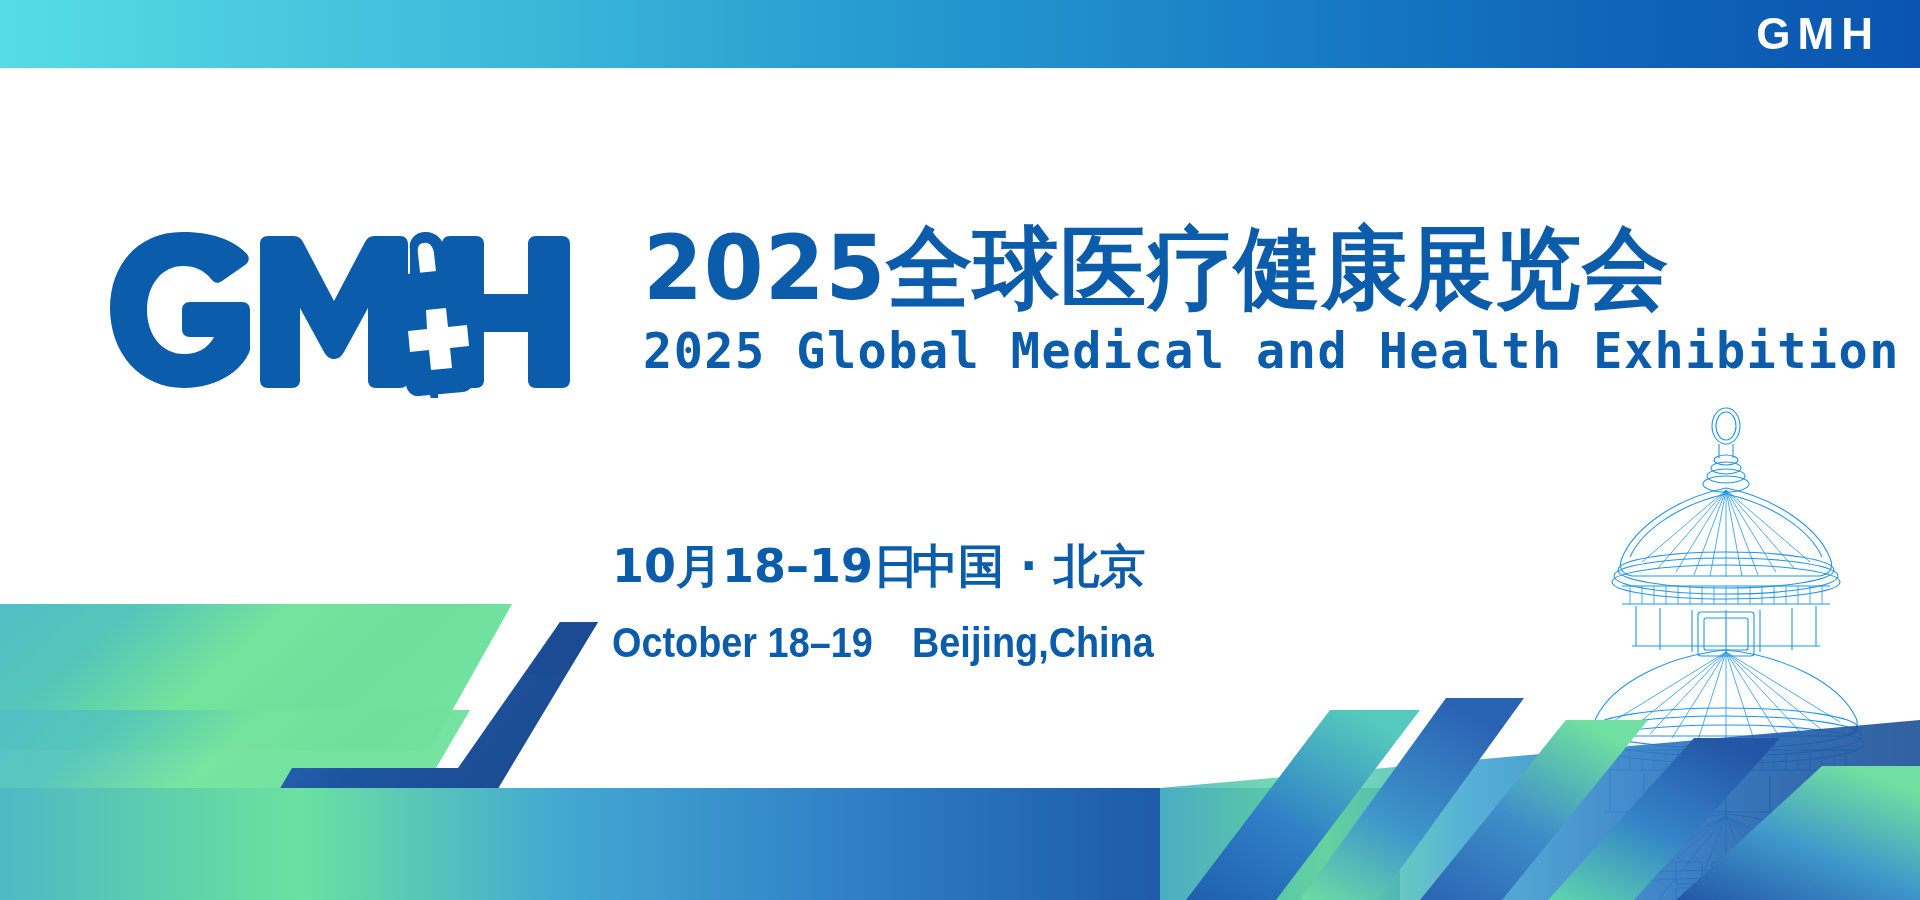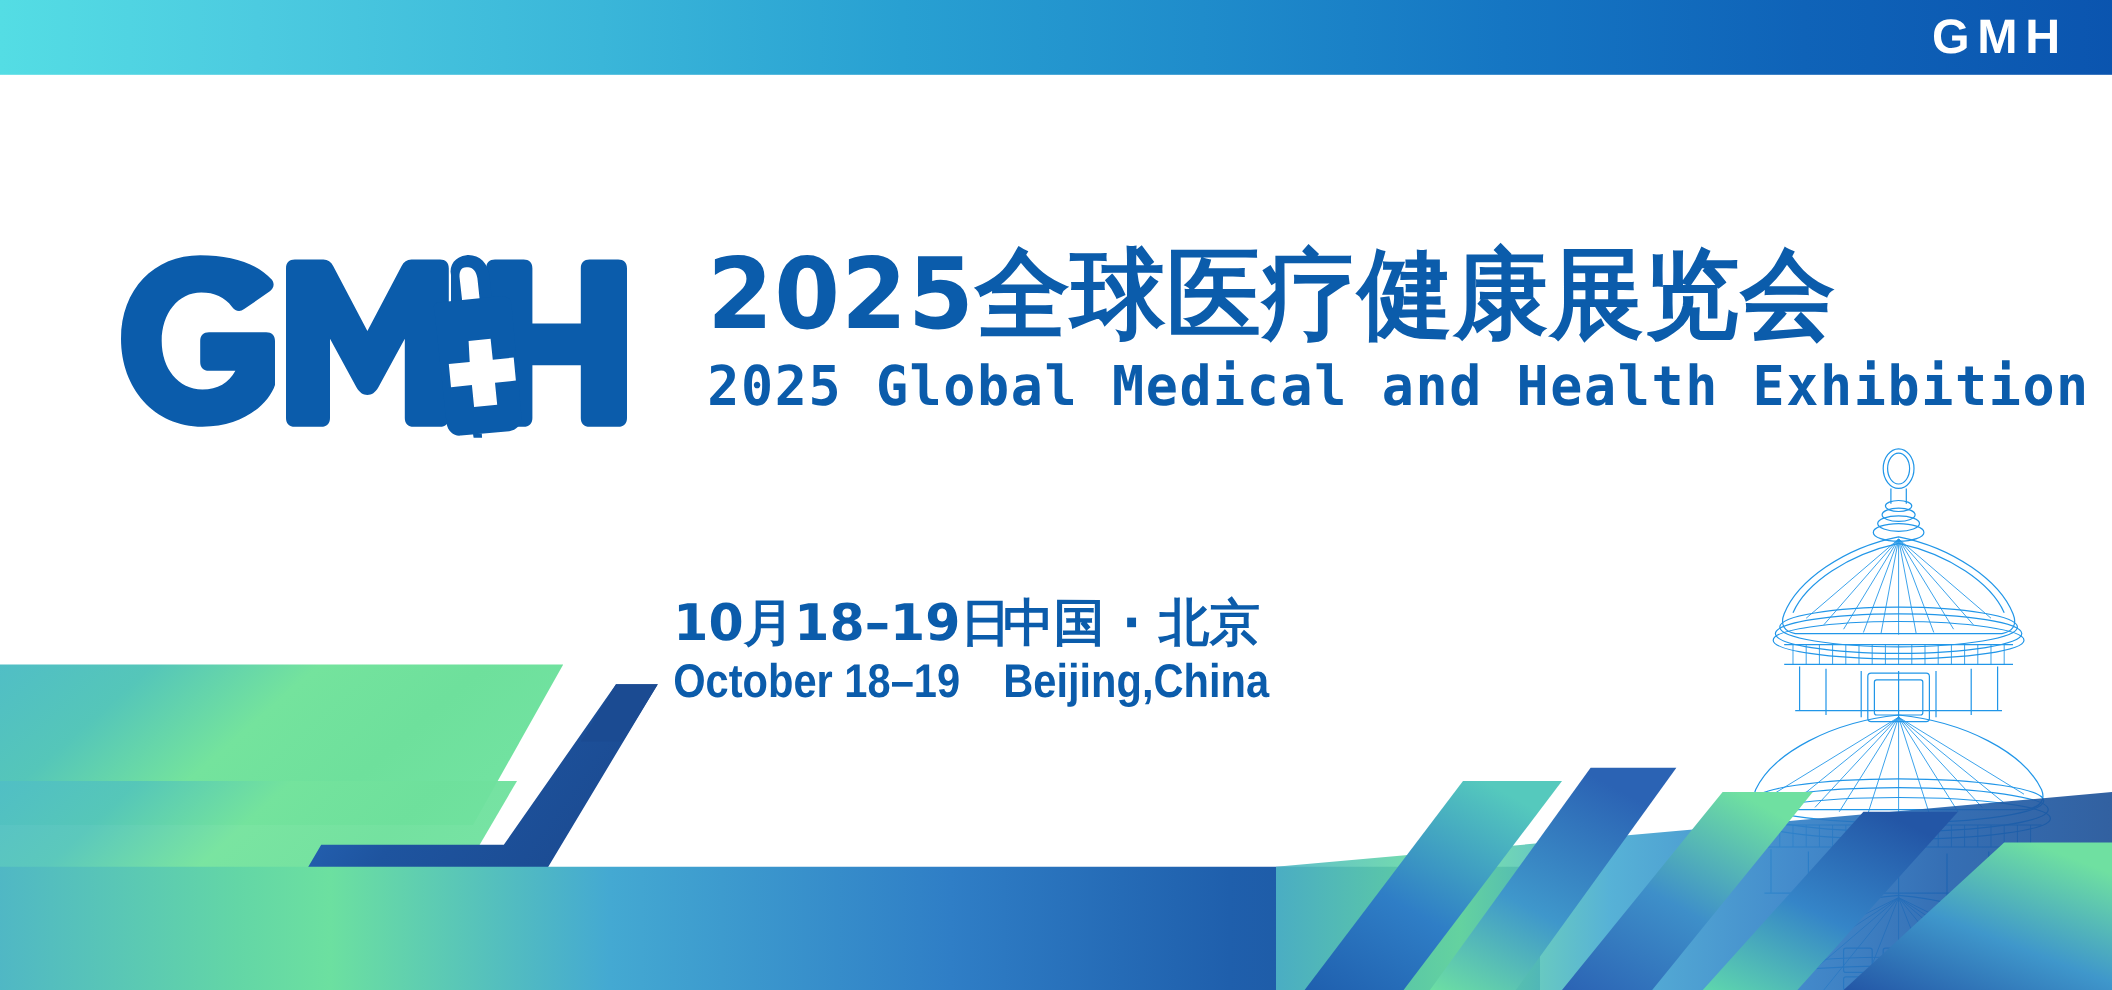--- a/index.html
+++ b/index.html
@@ -80,21 +80,21 @@
   #details{
     position:absolute;
     left:612px;
     top:538px;
     width:820px;
   }
   .detail-row{
     display:flex;
     align-items:center;
   }
-  .detail-row + .detail-row{}
+  .detail-row + .detail-row{margin-top:22px;}
   .d-left{width:300px;}
   .d-right{width:420px;}
   .cn-line{
     font-size:46px;
     line-height:56px;
     font-weight:bold;
     color:#0b5cab;
     white-space:nowrap;
     font-family:"DejaVu Sans","Liberation Sans",sans-serif;
   }

